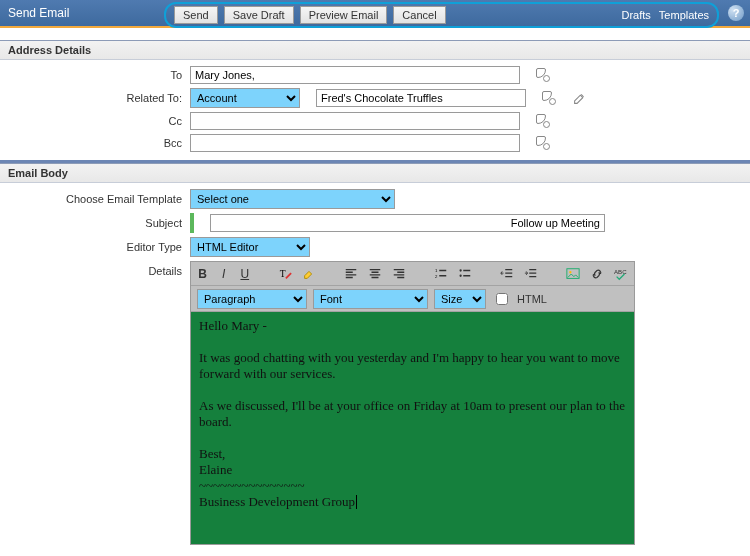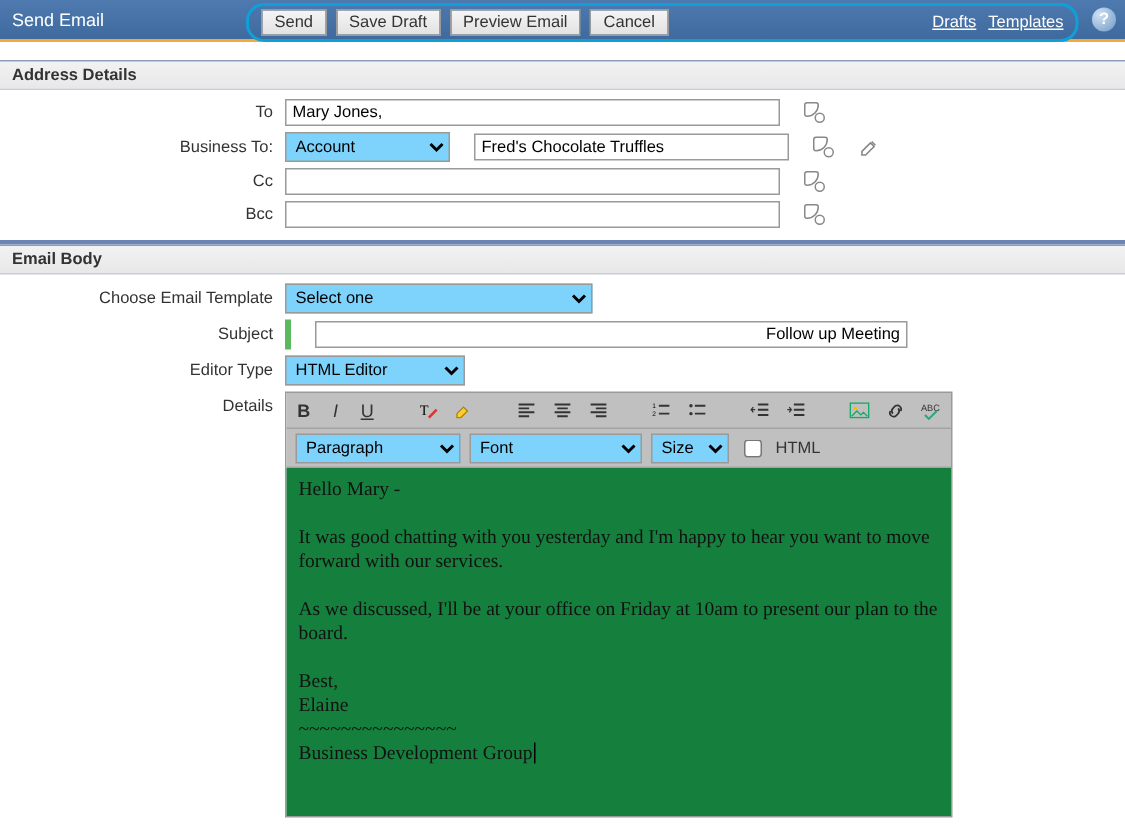--- a/index.html
+++ b/index.html
@@ -44,21 +44,20 @@
     border: 1px solid #9a9a9a;
     padding: 2px 8px;
     font-size: 11px;
     color: #333;
     margin-right: 6px;
     cursor: pointer;
   }
   .action-area .spacer { flex: 1; }
   .action-area .link {
     color: #fff;
-    text-decoration: underline;
     margin-left: 8px;
     cursor: pointer;
     font-size: 11px;
   }
   .help-icon {
     position: absolute;
     right: 6px;
     top: 5px;
     width: 16px; height: 16px;
     border-radius: 50%;
@@ -235,21 +234,21 @@
 
   <div class="form-row" style="margin-top:4px">
     <div class="form-label">To</div>
     <div class="form-ctl">
       <input type="text" style="width: 330px;" value="Mary Jones,">
       <span class="lookup-icon"></span>
     </div>
   </div>
 
   <div class="form-row">
-    <div class="form-label">Business To:</div>
+    <div class="form-label">Related To:</div>
     <div class="form-ctl">
       <select style="width:110px">
         <option>Account</option>
       </select>
       <input type="text" style="width: 210px;" value="Fred's Chocolate Truffles">
       <span class="lookup-icon"></span>
       <span class="pencil-icon">
         <svg viewBox="0 0 16 16">
             <path d="M2 11l7-7 3 3-7 7H2v-3z" fill="none" stroke="#888" stroke-width="1.3"></path>
             <path d="M10 3l3 3" stroke="#888" stroke-width="1.3"></path>

